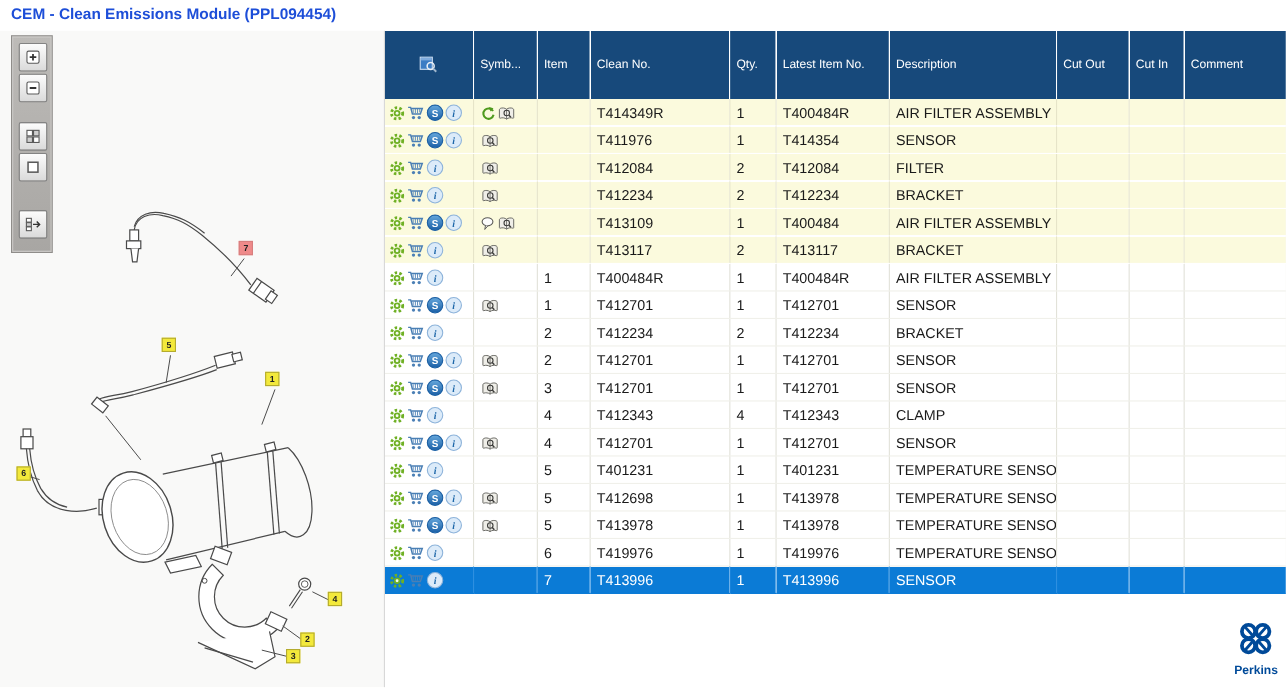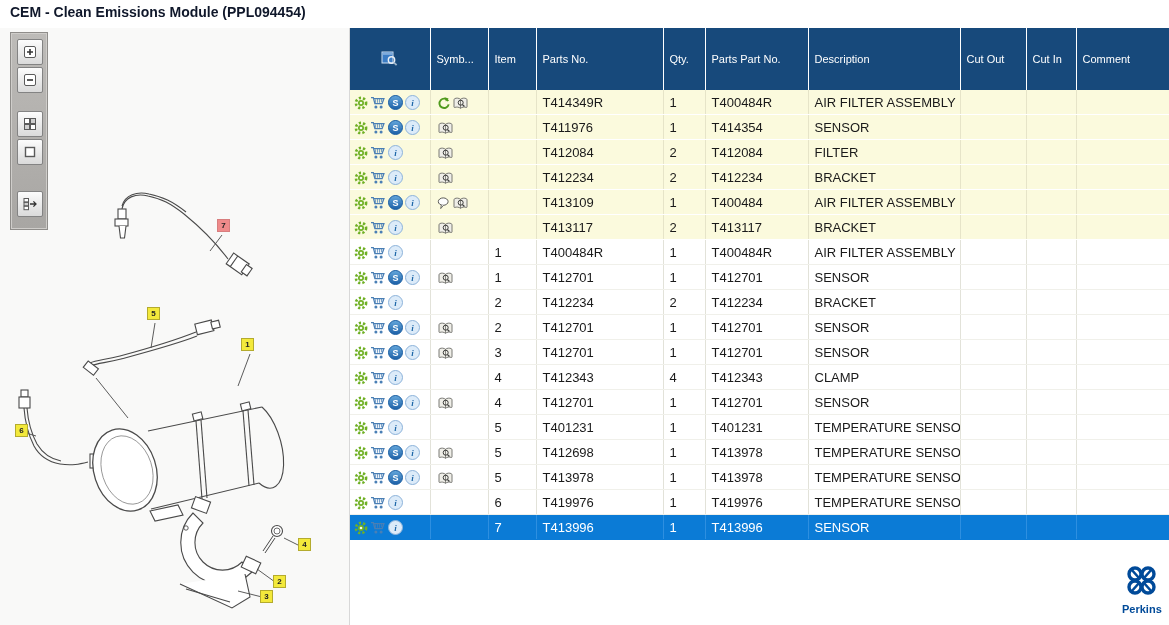--- a/index.html
+++ b/index.html
@@ -1,21 +1,21 @@
 <!DOCTYPE html>
 <html><head>
 <meta charset="utf-8">
 <style>
   html,body{margin:0;padding:0;background:#fff;}
   .page{position:relative;width:1169px;height:625px;background:#fff;overflow:hidden;
         font-family:"Liberation Sans",sans-serif;}
 
   
   .titlebar{position:absolute;left:0;top:0;width:100%;height:28px;background:#fff;}
-  .titlebar .t{position:absolute;left:10px;top:4px;font-size:14px;font-weight:bold;color:#0f172a;}
+  .titlebar .t{position:absolute;left:10px;top:4px;font-size:14px;font-weight:bold;color:#1d4ed8;}
 
   
   .diagram-panel{position:absolute;left:0;top:28px;width:349px;height:597px;
                  background:#f9f9f8;border-right:1px solid #d8d8d8;}
   .art{position:absolute;left:0;top:0;}
 
   
   .side-toolbar{position:absolute;left:10px;top:4px;width:36px;height:196px;
                 background:linear-gradient(#bdbbb8,#a8a6a3);
                 border:1px solid #8f8d8a;box-shadow:inset 0 0 0 1px #cfcdca;}
@@ -212,23 +212,23 @@
           <th style="text-align:center">
             <svg class="hicon" width="18" height="16" viewBox="0 0 18 16">
                 <rect x="1" y="1" width="11" height="11" fill="#3b7cc4" stroke="#cfe0f2"></rect>
                 <rect x="1.5" y="1.5" width="10" height="2.4" fill="#7fabdc"></rect>
                 <circle cx="10.5" cy="9" r="3.2" fill="none" stroke="#e9eff6" stroke-width="1.4"></circle>
                 <path d="M12.8 11.4l2.8 2.8" stroke="#9fb6cc" stroke-width="1.8"></path>
               </svg>
           </th>
           <th>Symb...</th>
           <th>Item</th>
-          <th>Parts No.</th>
+          <th>Clean No.</th>
           <th>Qty.</th>
-          <th>Parts Part No.</th>
+          <th>Latest Item No.</th>
           <th>Description</th>
           <th>Cut Out</th>
           <th>Cut In</th>
           <th>Comment</th>
         </tr>
       </thead>
       <tbody>
           <tr class="shaded">
     <td class="c-actions"><span class="ric">
                 <svg width="14" height="14" viewBox="0 0 14 14">

